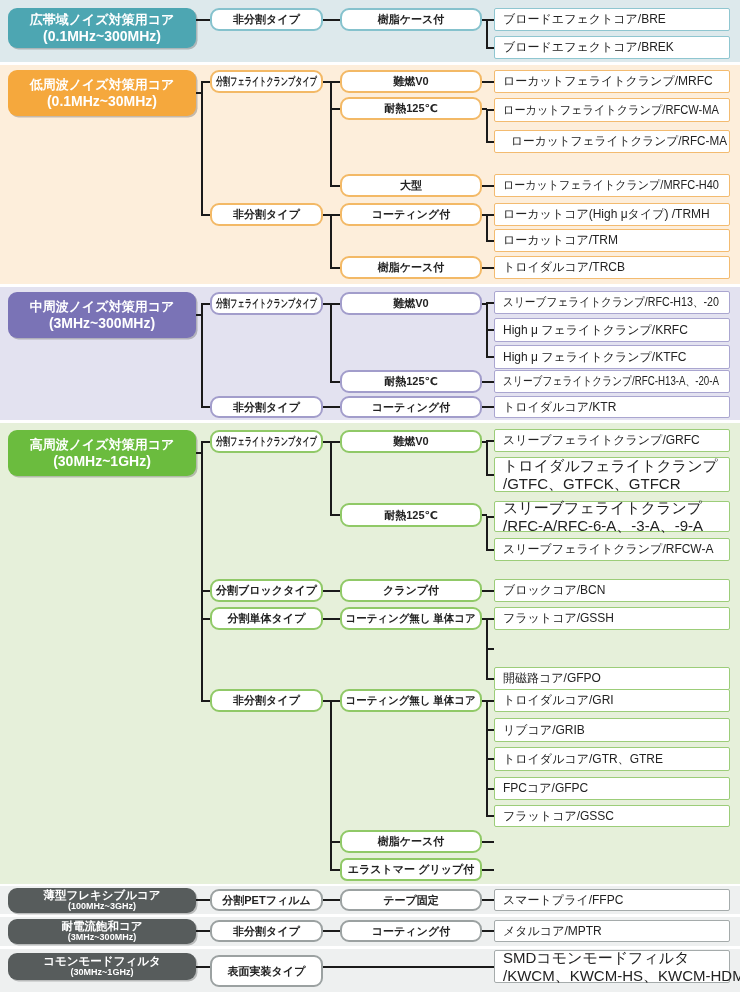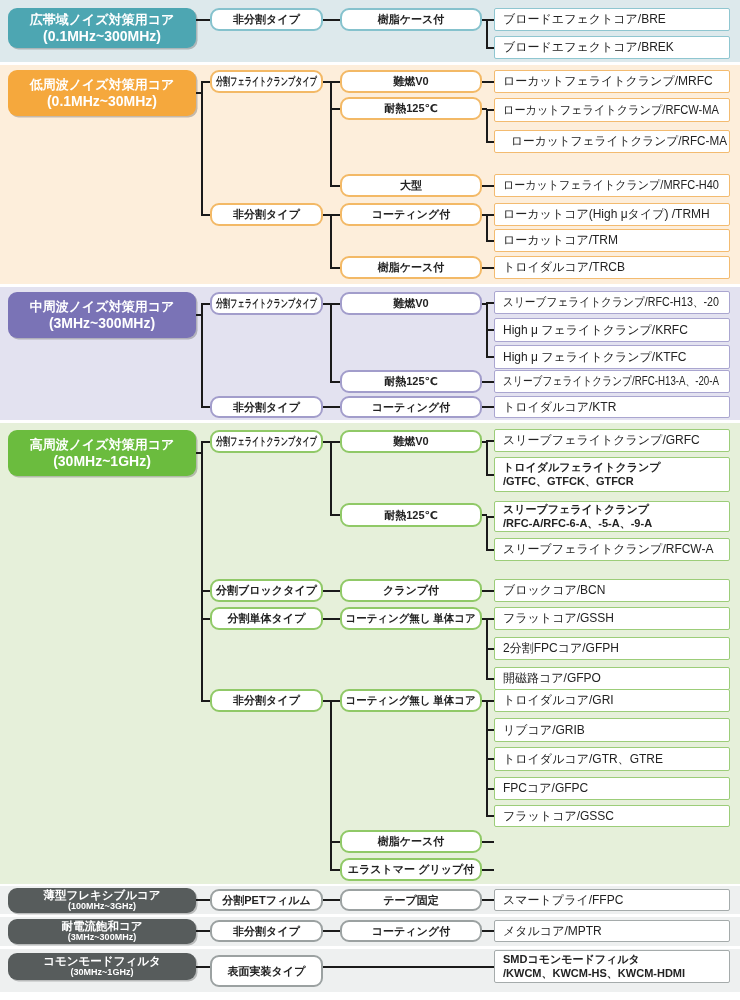--- a/index.html
+++ b/index.html
@@ -17,21 +17,21 @@
   .header .f{font-weight:bold;font-size:14px;line-height:1.15;white-space:pre;}
   .header.small .t{font-size:11.5px;line-height:1.1;}
   .header.small .f{font-size:9px;line-height:1.1;}
   .box{position:absolute;background:#fff;display:flex;align-items:center;box-sizing:border-box;border-style:solid;}
   .type{left:210px;width:113px;border-radius:9px;justify-content:center;border-width:2px;}
   .sub{left:340px;width:142px;border-radius:9px;justify-content:center;border-width:2px;}
   .prod{left:494px;width:236px;border-radius:2px;padding:0 8px;border-width:1.5px;}
   .box span{white-space:pre;display:inline-block;}
   .type span,.sub span{font-weight:bold;font-size:11px;color:#222;}
   .prod span{font-size:12px;color:#222;line-height:1.2;}
-  .prod.multi span{font-size:11px;line-height:1.2;font-weight:bold;}
+  .prod.multi span{font-size:15px;line-height:1.2;}
   .ln{position:absolute;background:#1a1a1a;}
 </style>
 </head>
 <body>
 
 <div id="stage">
     <div class="band" style="top: 0px; height: 62px; background: rgb(221, 233, 236);"></div>
     <div class="header" style="top: 8px; height: 40px; background: rgb(77, 166, 178);">
       <span class="fit t">広帯域ノイズ対策用コア</span>
       <span class="fit f">(0.1MHz~300MHz)</span>
@@ -210,21 +210,21 @@
     </div>
     <div class="box sub" style="top: 503px; height: 24px; border-color: rgb(144, 201, 103);">
       <span class="fit">耐熱125℃</span>
     </div>
     <div class="ln" style="left: 482px; top: 514px; width: 5px; height: 2px;"></div>
     <div class="ln" style="left: 486px; top: 515.5px; width: 2px; height: 35px;"></div>
     <div class="ln" style="left: 487px; top: 515.5px; width: 7px; height: 2px;"></div>
     <div class="ln" style="left: 487px; top: 548.5px; width: 7px; height: 2px;"></div>
     <div class="box prod multi" style="top: 501px; height: 31px; border-color: rgb(156, 205, 121);">
       <span class="fit">スリーブフェライトクランプ
-/RFC-A/RFC-6-A、-5-A、-9-A</span>
+/RFC-A/RFC-6-A、-3-A、-9-A</span>
     </div>
     <div class="box prod" style="top: 538px; height: 23px; border-color: rgb(156, 205, 121);">
       <span class="fit">スリーブフェライトクランプ/RFCW-A</span>
     </div>
     <div class="box type" style="top: 579px; height: 23px; border-color: rgb(144, 201, 103);">
       <span class="fit">分割ブロックタイプ</span>
     </div>
     <div class="ln" style="left: 323px; top: 589.5px; width: 17px; height: 2px;"></div>
     <div class="box sub" style="top: 579px; height: 23px; border-color: rgb(144, 201, 103);">
       <span class="fit">クランプ付</span>
@@ -240,23 +240,20 @@
     <div class="box sub" style="top: 607px; height: 23px; border-color: rgb(144, 201, 103);">
       <span class="fit" style="transform: scaleX(0.94804); transform-origin: center center;">コーティング無し 単体コア</span>
     </div>
     <div class="ln" style="left: 482px; top: 617.5px; width: 5px; height: 2px;"></div>
     <div class="ln" style="left: 486px; top: 617.5px; width: 2px; height: 62px;"></div>
     <div class="ln" style="left: 487px; top: 617.5px; width: 7px; height: 2px;"></div>
     <div class="ln" style="left: 487px; top: 647.5px; width: 7px; height: 2px;"></div>
     <div class="ln" style="left: 487px; top: 677.5px; width: 7px; height: 2px;"></div>
     <div class="box prod" style="top: 607px; height: 23px; border-color: rgb(156, 205, 121);">
       <span class="fit">フラットコア/GSSH</span>
-    </div>
-    <div class="box prod" style="top: 637px; height: 23px; border-color: rgb(156, 205, 121);">
-      <span class="fit">2分割FPCコア/GFPH</span>
     </div>
     <div class="box prod" style="top: 667px; height: 23px; border-color: rgb(156, 205, 121);">
       <span class="fit">開磁路コア/GFPO</span>
     </div>
     <div class="box type" style="top: 689px; height: 23px; border-color: rgb(144, 201, 103);">
       <span class="fit">非分割タイプ</span>
     </div>
     <div class="ln" style="left: 323px; top: 699.5px; width: 8px; height: 2px;"></div>
     <div class="ln" style="left: 330px; top: 699.5px; width: 2px; height: 171px;"></div>
     <div class="ln" style="left: 331px; top: 699.5px; width: 9px; height: 2px;"></div>
@@ -284,21 +281,21 @@
     <div class="box prod" style="top: 777px; height: 23px; border-color: rgb(156, 205, 121);">
       <span class="fit">FPCコア/GFPC</span>
     </div>
     <div class="box prod" style="top: 805px; height: 22px; border-color: rgb(156, 205, 121);">
       <span class="fit">フラットコア/GSSC</span>
     </div>
     <div class="box sub" style="top: 830px; height: 23px; border-color: rgb(144, 201, 103);">
       <span class="fit">樹脂ケース付</span>
     </div>
     <div class="ln" style="left: 482px; top: 840.5px; width: 12px; height: 2px;"></div>
-    <div class="box sub" style="top: 858px; height: 23px; border-color: rgb(144, 201, 103);">
+    <div class="box sub" style="top: 858px; height: 23px; border-color: rgb(144, 201, 103); border-radius: 7px;">
       <span class="fit">エラストマー グリップ付</span>
     </div>
     <div class="ln" style="left: 482px; top: 868.5px; width: 12px; height: 2px;"></div>
     <div class="band" style="top: 886px; height: 28px; background: rgb(238, 240, 240);"></div>
     <div class="header small" style="top: 888px; height: 25px; background: rgb(87, 92, 92);">
       <span class="fit t">薄型フレキシブルコア</span>
       <span class="fit f">(100MHz~3GHz)</span>
     </div>
     <div class="ln" style="left: 196px; top: 899px; width: 14px; height: 2px;"></div>
     <div class="box type" style="top: 889px; height: 22px; border-color: rgb(155, 161, 161);">

